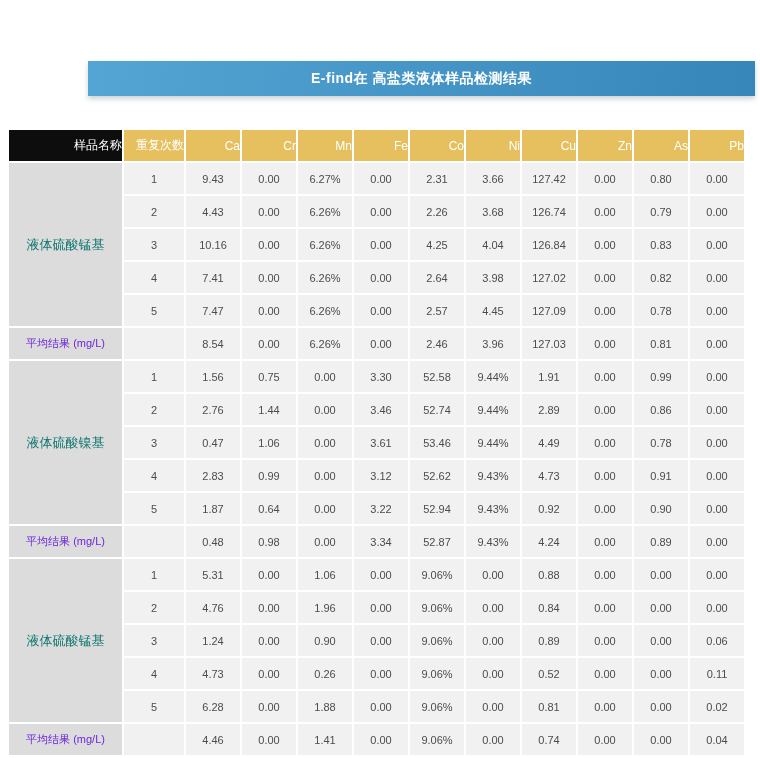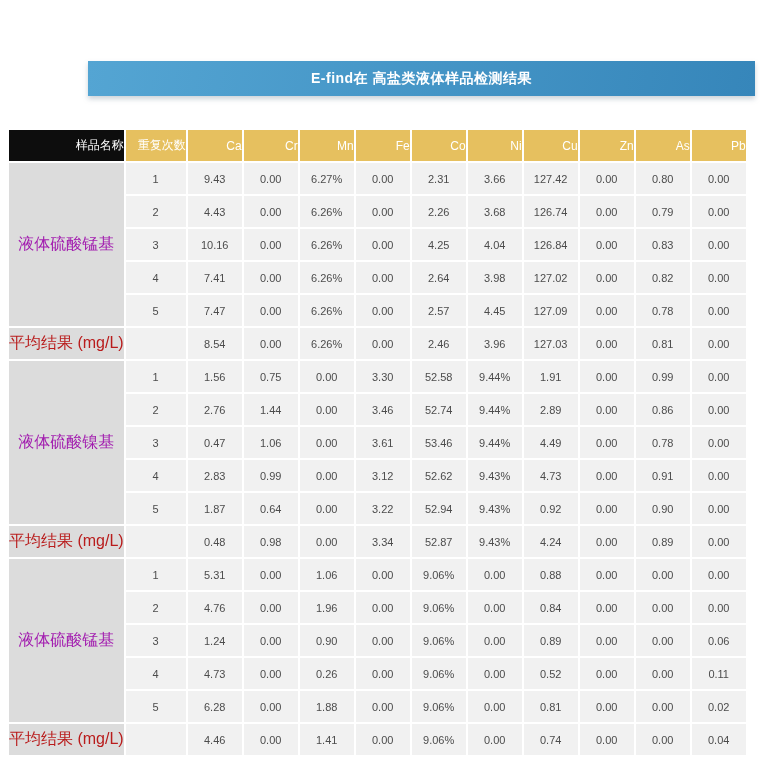--- a/index.html
+++ b/index.html
@@ -37,24 +37,24 @@
     padding:0; margin:0;
     text-align:center; vertical-align:middle;
     height:31px;
     font-weight:normal;
     overflow:hidden; white-space:nowrap;
   }
   th { color:#ffffff; font-size:12px;text-align:right; }
   .th-sample { background:var(--black); }
   .th-gold   { background:var(--gold); }
   .sample-cell {
-    background:var(--gray-label); color:#a21caf; font-size:16px;margin-top:17px;
+    background:var(--gray-label); color:#0f766e; font-size:13px;margin-top:17px;
   }
   .avg-label {
-    background:var(--gray-label); color:#b91c1c; font-size:16px;
+    background:var(--gray-label); color:#6d28d9; font-size:11px;
   }
   .data-cell {
     background:var(--gray-cell); color:#4c4c4c; font-size:11px;
   }
   col.c-sample { width:113px; }
   col.c-repeat { width:60px; }
   col.c-el     { width:54px; }
 </style>
 </head>
 <body>

